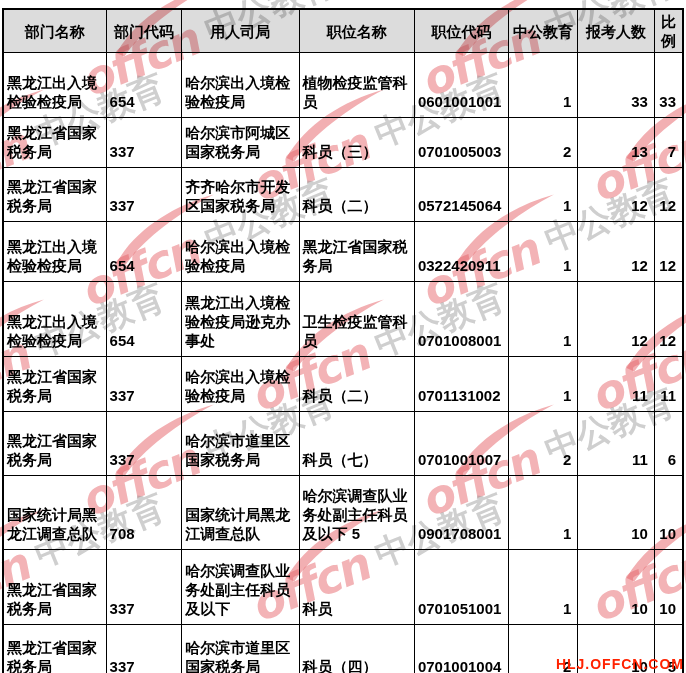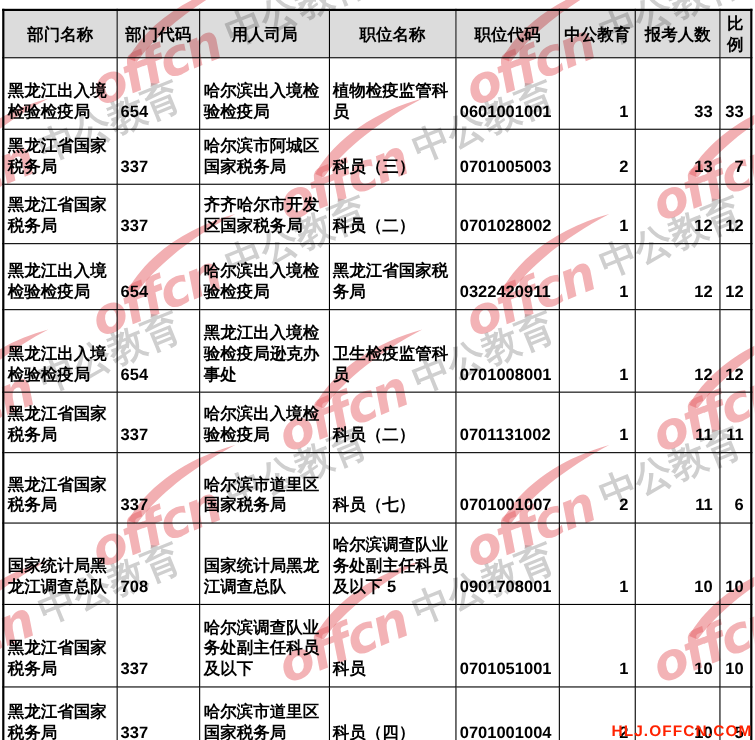--- a/index.html
+++ b/index.html
@@ -119,21 +119,21 @@
           <td class="c4">0701005003</td>
           <td class="c5">2</td>
           <td class="c6">13</td>
           <td class="c7">7</td>
         </tr>
         <tr>
           <td class="c0">黑龙江省国家税务局</td>
           <td class="c1">337</td>
           <td class="c2">齐齐哈尔市开发区国家税务局</td>
           <td class="c3">科员（二）</td>
-          <td class="c4">0701028002</td>
+          <td class="c4">0572145064</td>
           <td class="c5">1</td>
           <td class="c6">12</td>
           <td class="c7">12</td>
         </tr>
         <tr>
           <td class="c0">黑龙江出入境检验检疫局</td>
           <td class="c1">654</td>
           <td class="c2">哈尔滨出入境检验检疫局</td>
           <td class="c3">黑龙江省国家税务局</td>
           <td class="c4">0322420911</td>

